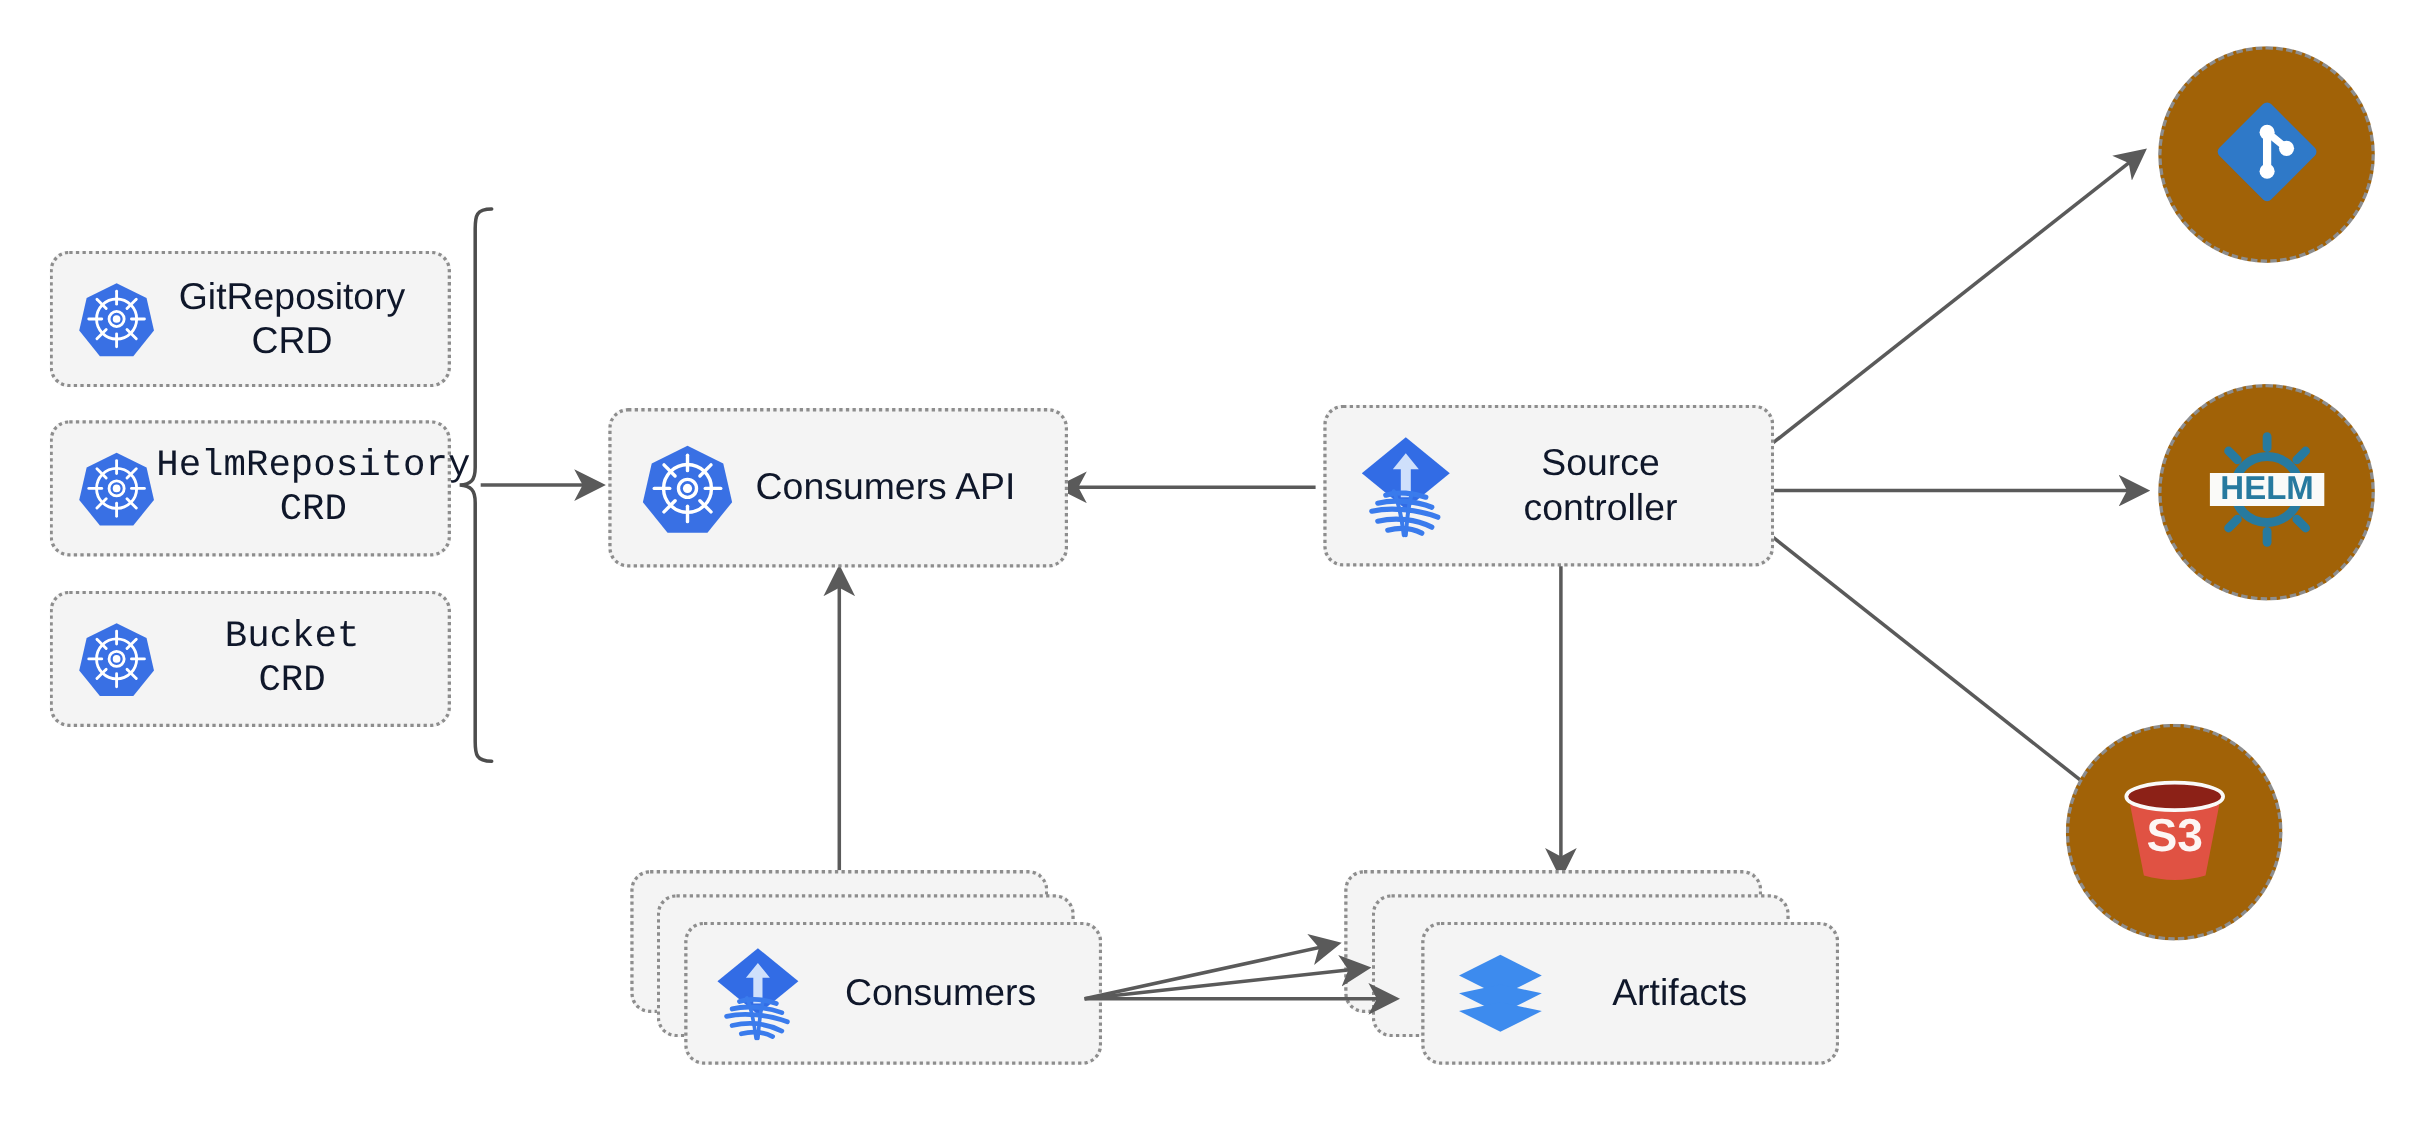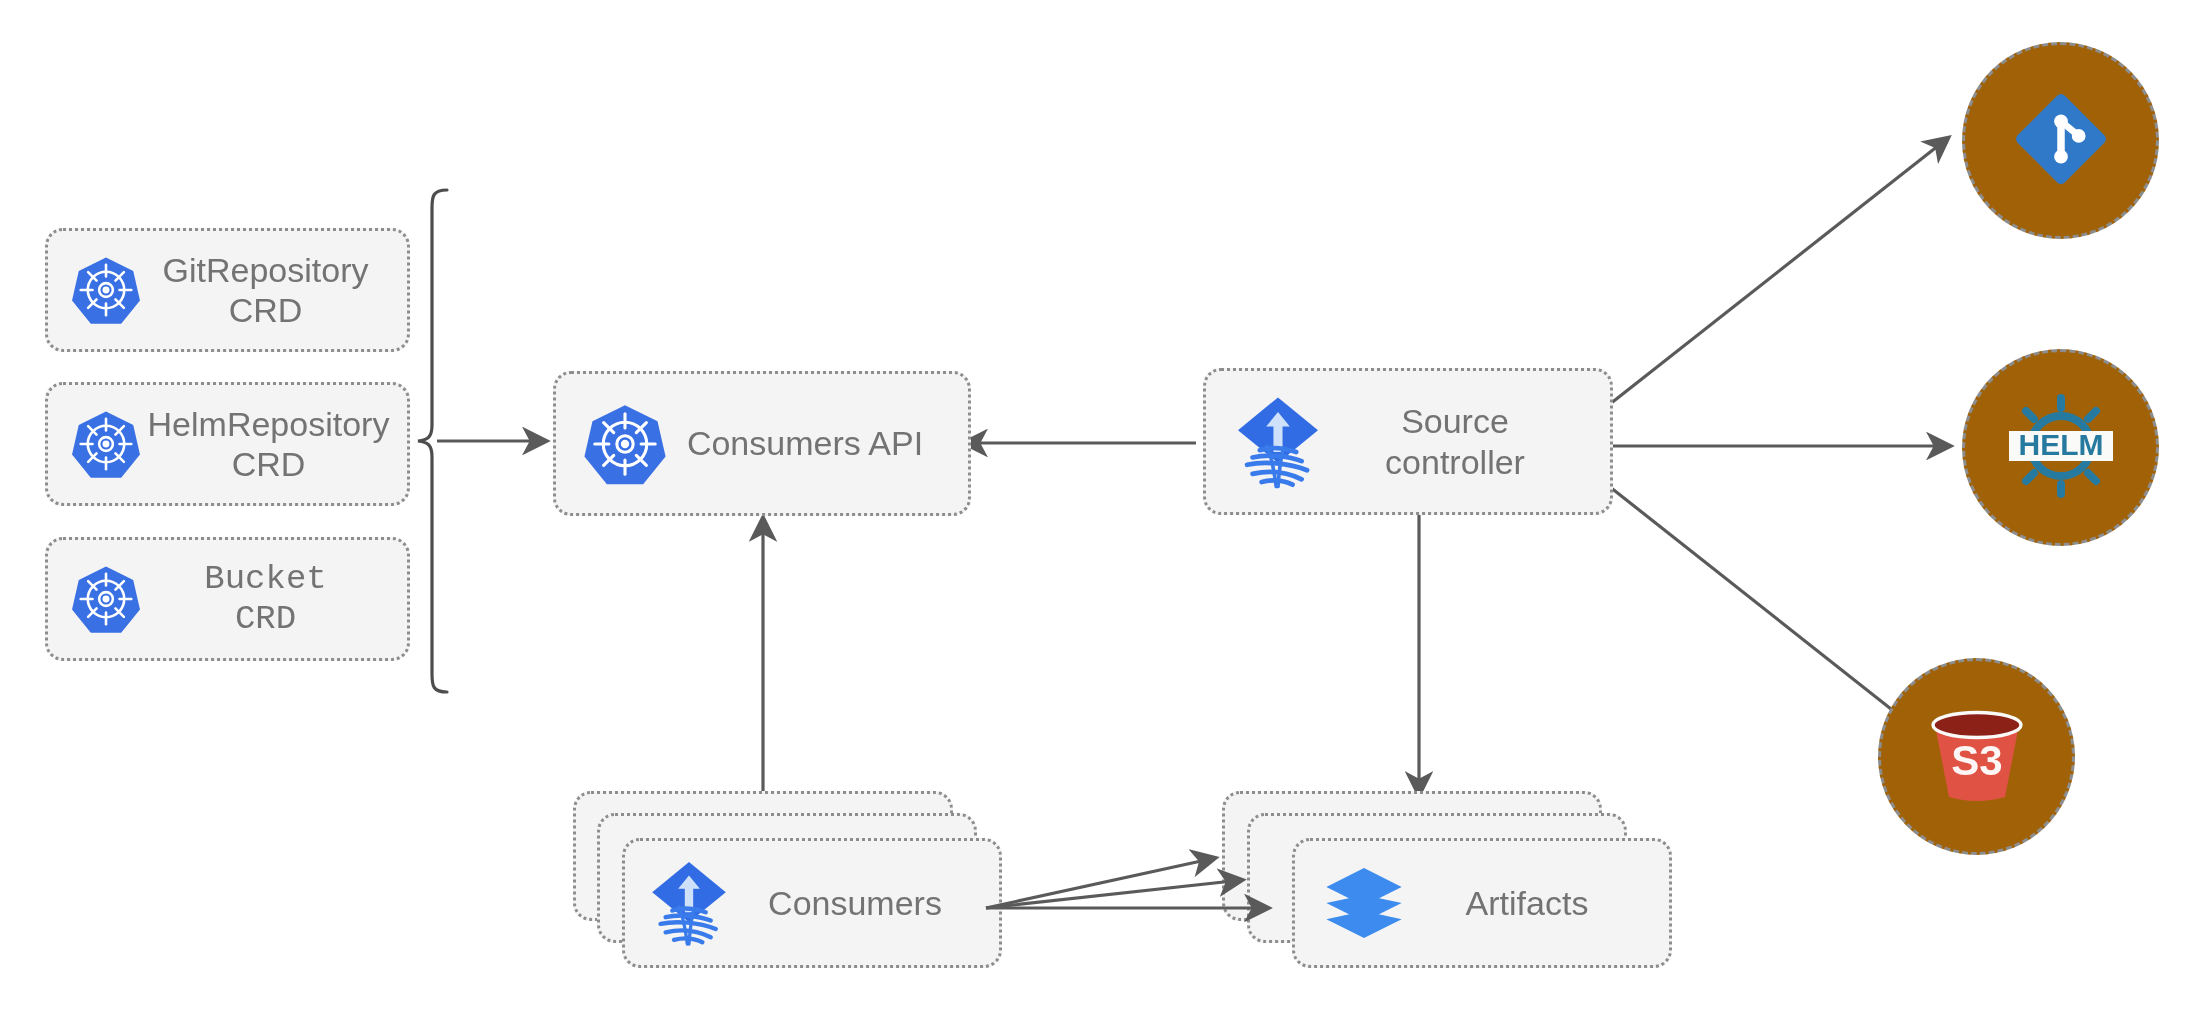--- a/index.html
+++ b/index.html
@@ -14,21 +14,21 @@
     border:3px dotted #8d8d8d;
     border-radius:18px;
     box-sizing:border-box;
   }
   .card-inner{
     position:absolute;inset:0;
     display:flex;align-items:center;
     box-sizing:border-box;
   }
   .node-label{
-    color:#737373;
+    color:#0f172a;
     font-size:34px;
     line-height:1.18;
     text-align:center;
     white-space:pre-line;
     flex:1 1 auto;
   }
   .node-icon{flex:0 0 auto;display:flex;align-items:center;justify-content:center;}
 
   
   .circle{
@@ -99,21 +99,21 @@
           </g>
           <circle cx="32" cy="32" r="3.1" fill="#fff"></circle>
         </svg>
       </span>
       <span class="node-label">GitRepository
 CRD</span>
     </div>
   </div>
 
   <div class="card" style="left:45px;top:382px;width:365px;height:124px;">
-    <div class="card-inner" style="padding:0 12px 0 22px;">
+    <div class="card-inner" style="padding:0 12px 0 22px;font-family:Liberation Mono, monospace;">
       <span class="node-icon">
         <svg width="72" height="72" viewBox="0 0 64 64">
           <path d="M32 3.2 56.2 15.1 62.2 41.3 45.5 62 18.5 62 1.8 41.3 7.8 15.1Z" fill="#3970e4"></path>
           <g stroke="#fff" stroke-width="2.3" fill="none" stroke-linecap="round">
             <circle cx="32" cy="32" r="16.2"></circle>
               <circle cx="32" cy="32" r="6.1"></circle>
             <line x1="32" y1="9.5" x2="32" y2="20"></line>
               <line x1="32" y1="44" x2="32" y2="54.5"></line>
             <line x1="9.5" y1="32" x2="20" y2="32"></line>
               <line x1="44" y1="32" x2="54.5" y2="32"></line>

